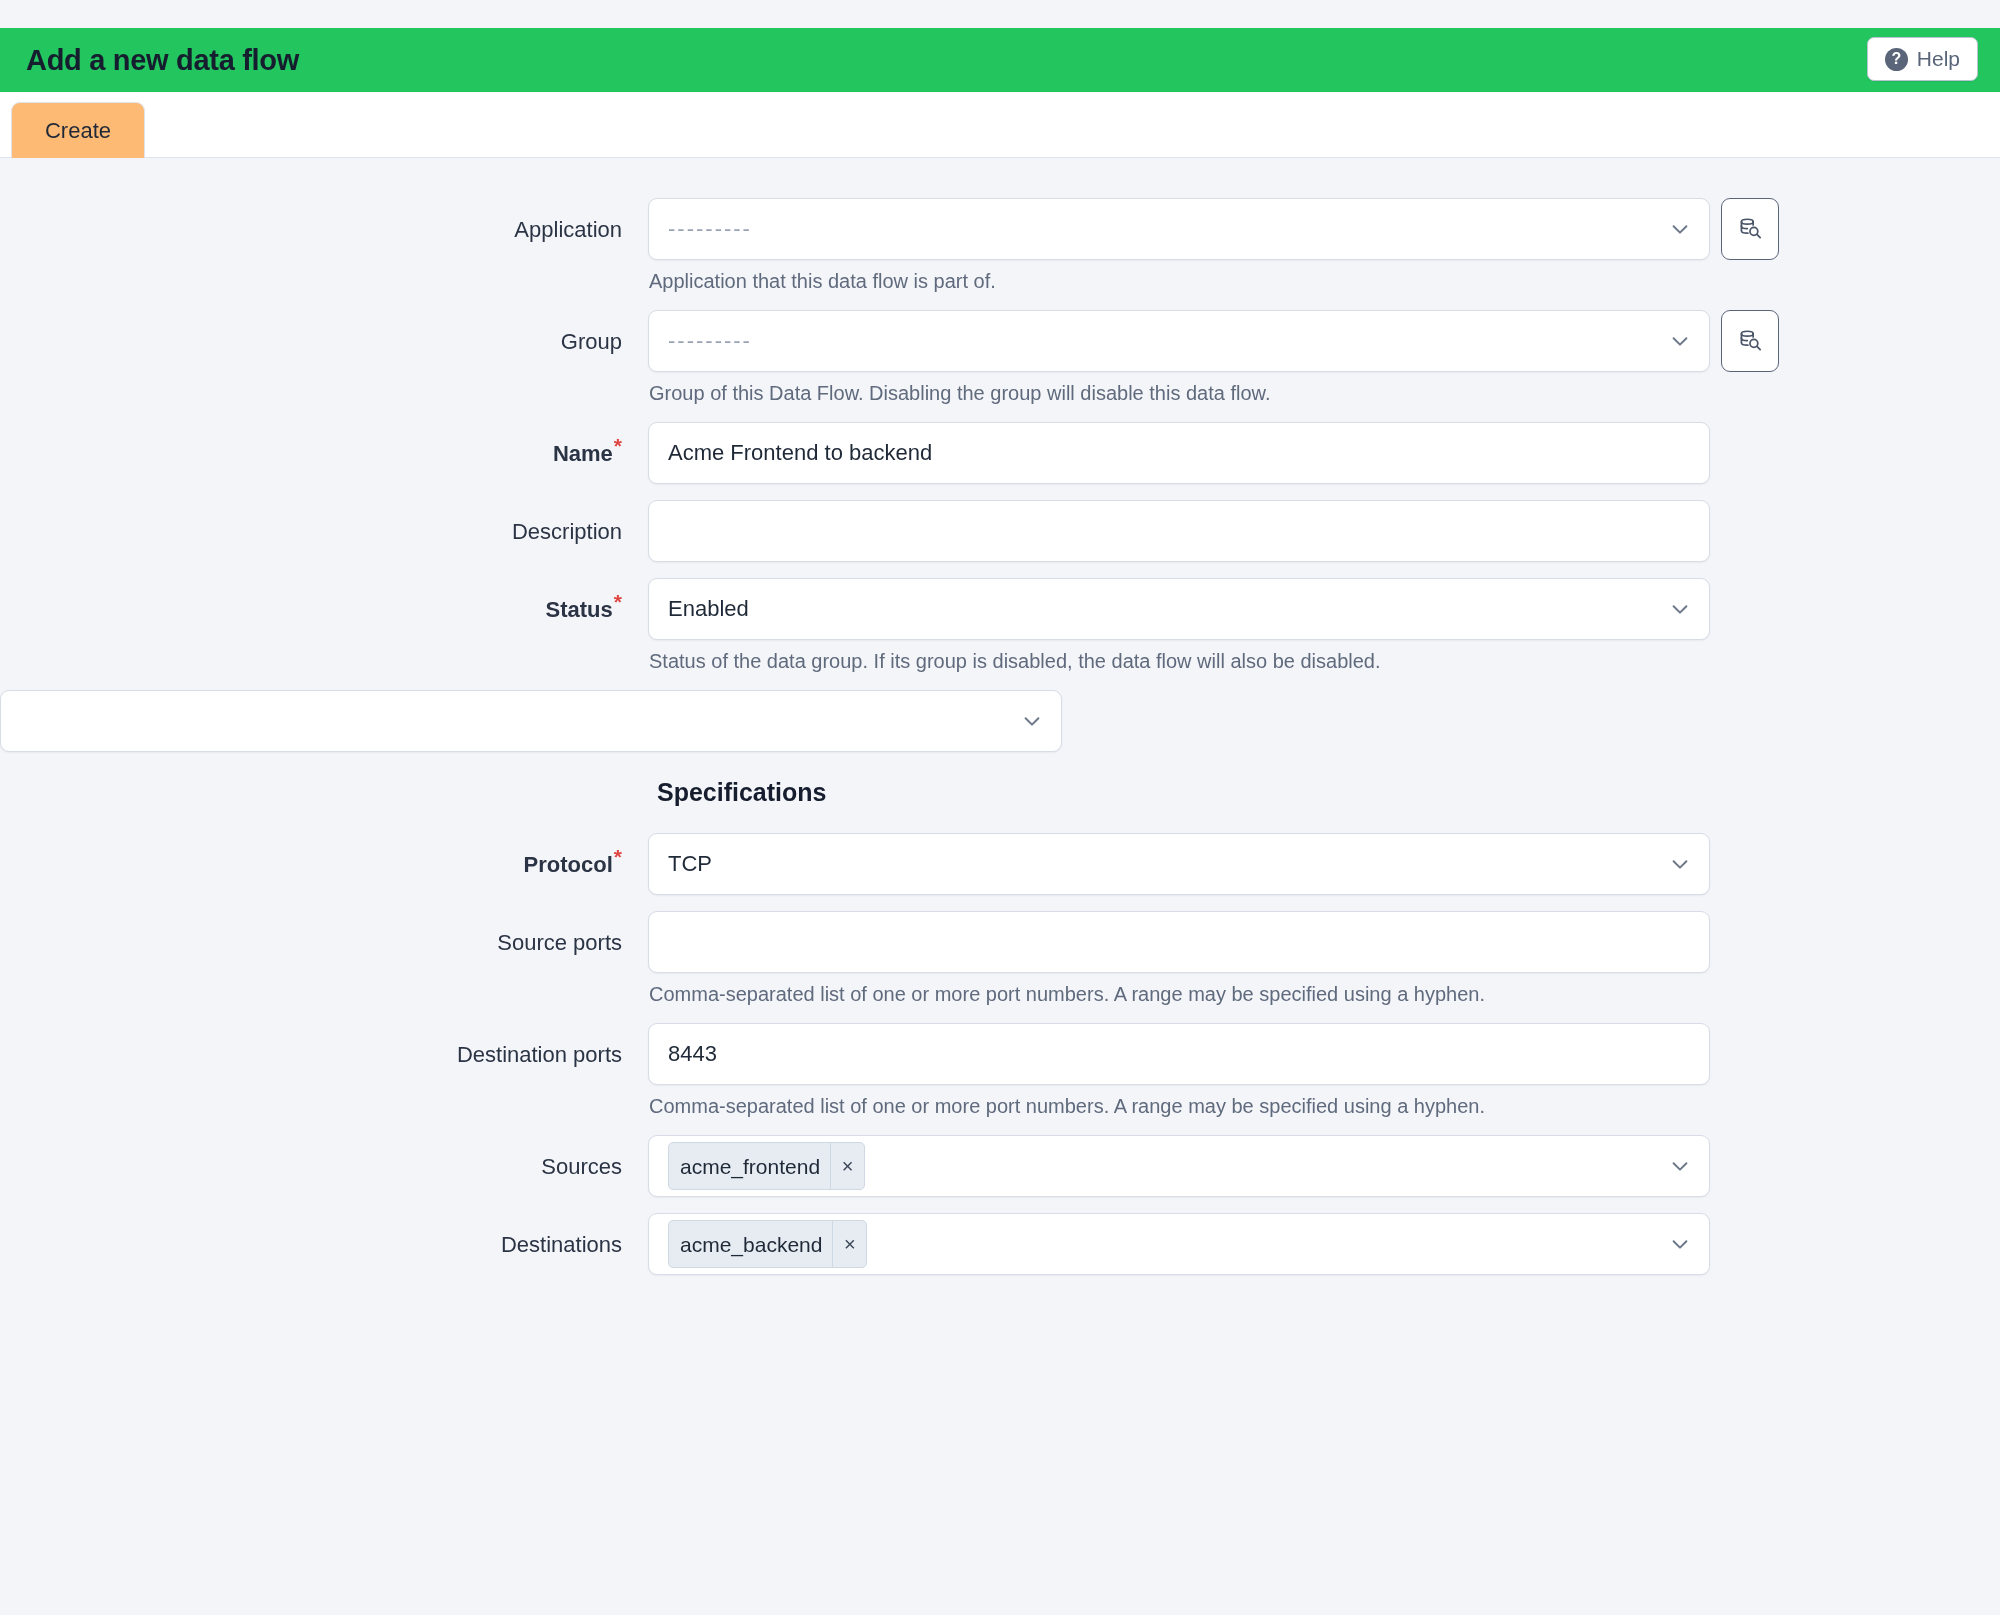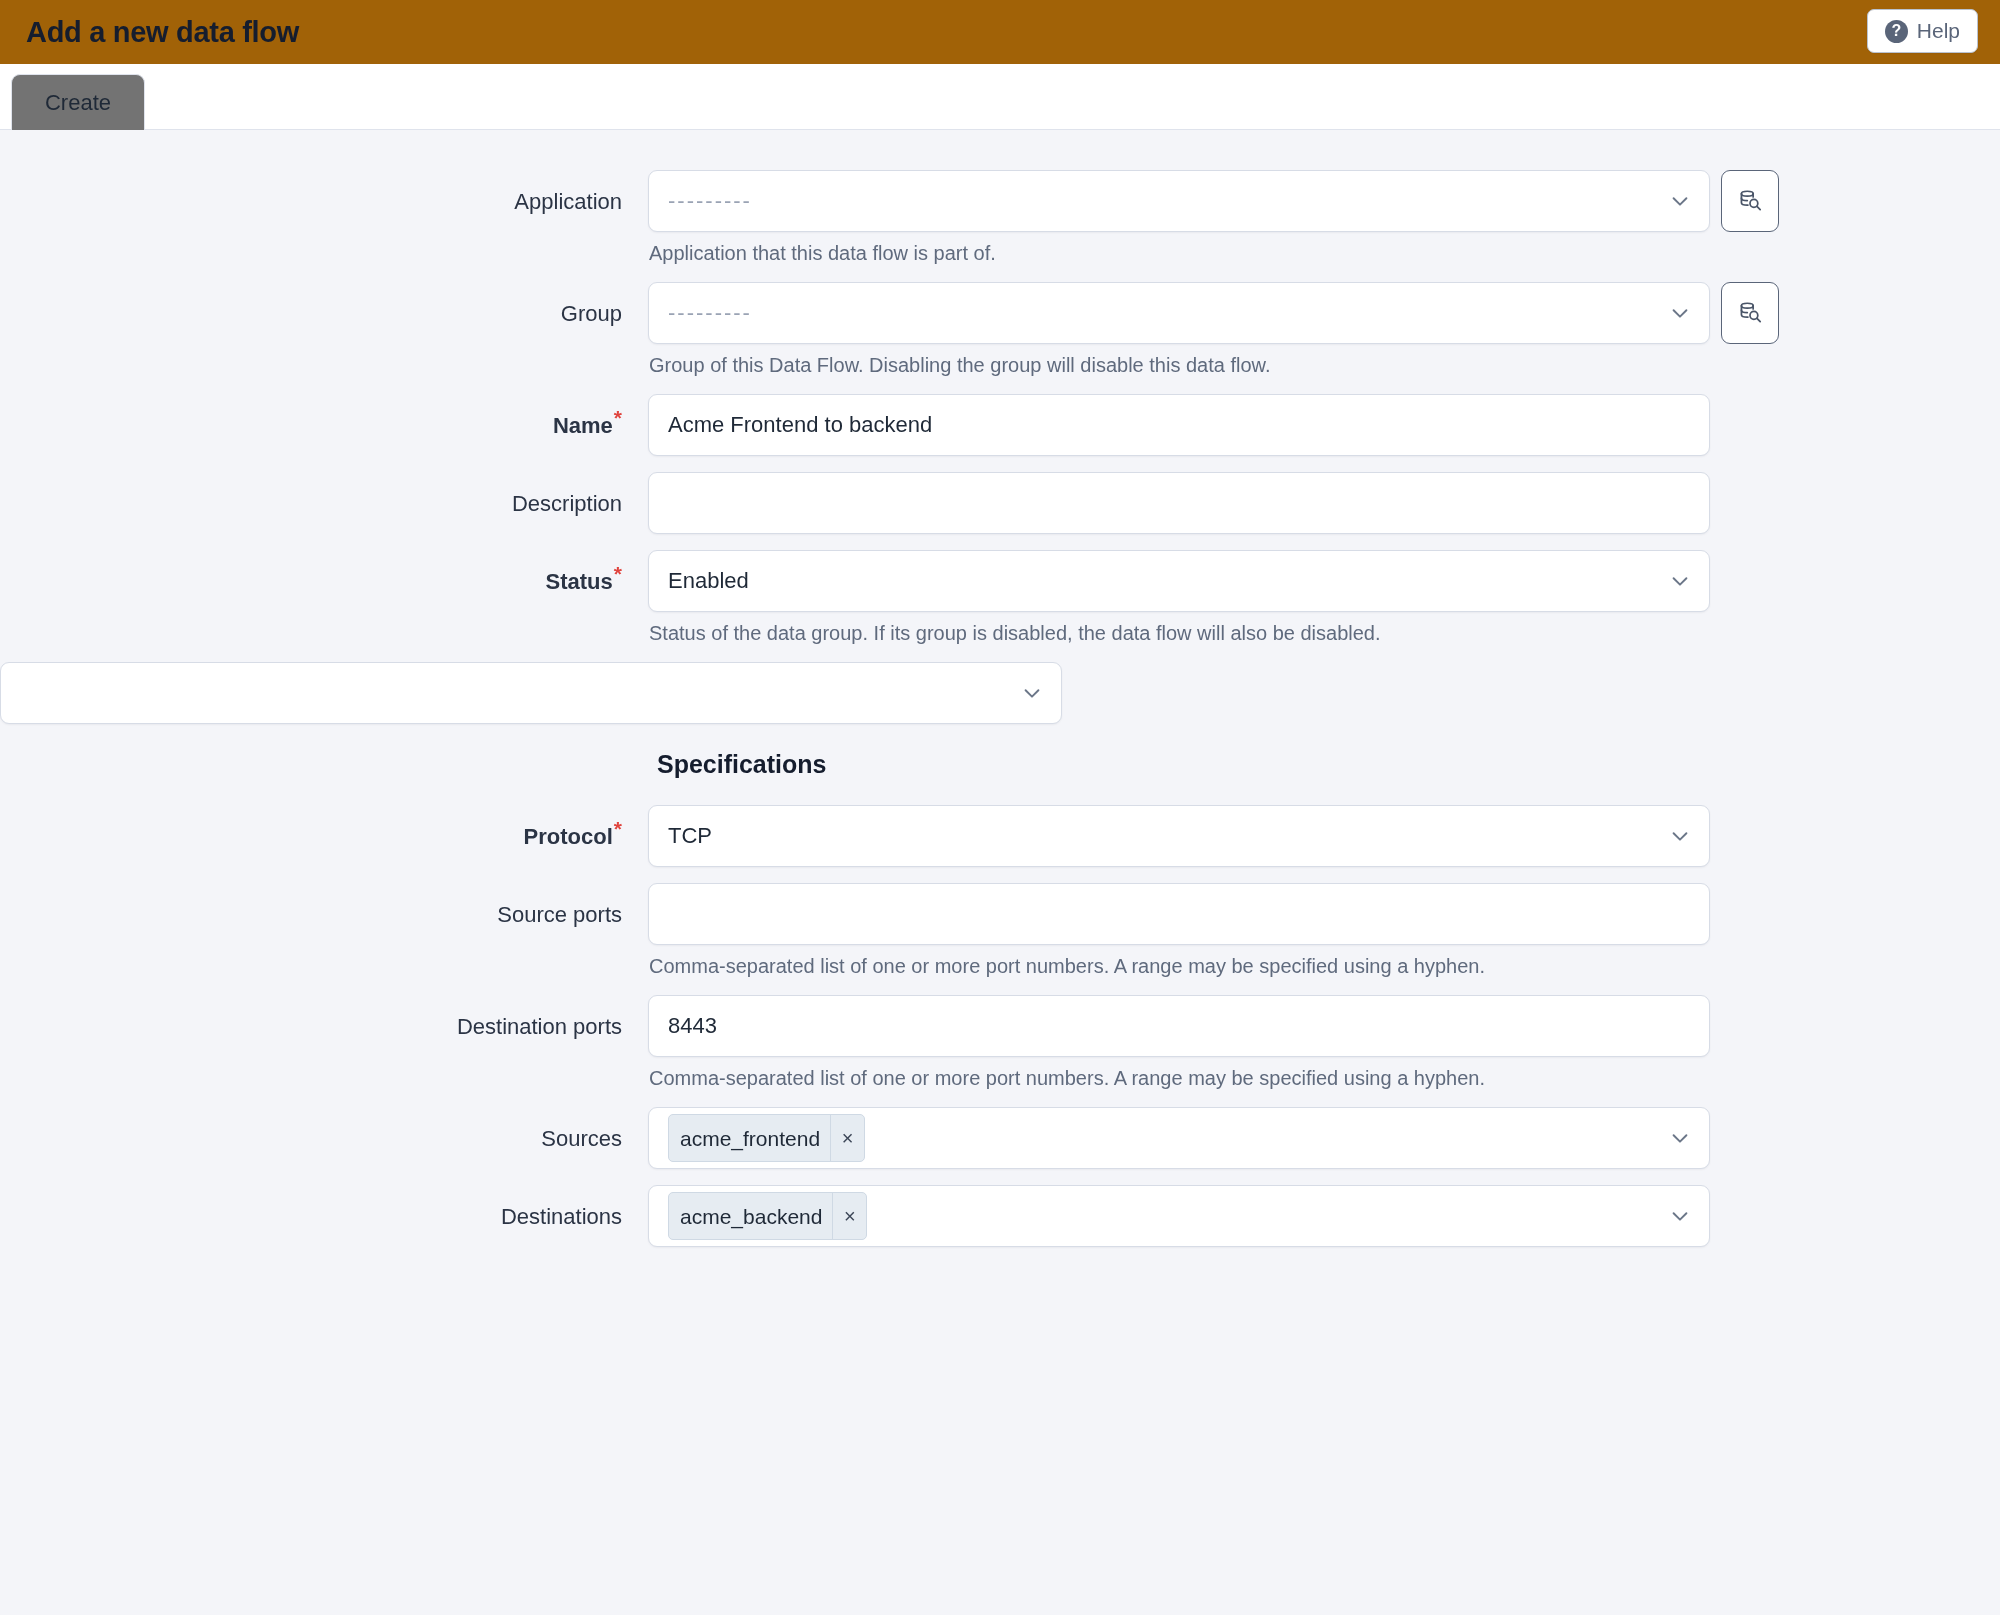--- a/index.html
+++ b/index.html
@@ -10,25 +10,26 @@
     height: 1615px;
     background: #f4f5f9;
     font-family: "Liberation Sans", sans-serif;
     color: #1f2937;
     overflow: hidden;
   }
 
   
   .page-header {
     position: relative;
-    background: #a16207;
+    background: #22c55e;
     height: 64px;
     padding: 0 26px;
     display: flex;
     align-items: center;
+    margin-top: 28px;
   }
   .page-title {
     font-size: 29px;
     font-weight: bold;
     color: #151d2e;
     letter-spacing: -0.3px;
     line-height: 1;
   }
   .help-button {
     position: absolute;
@@ -74,21 +75,21 @@
     min-width: 134px;
     padding: 0 26px;
     display: flex;
     align-items: center;
     justify-content: center;
     font-size: 22px;
     color: #1f2937;
     border: 1px solid #dfe3ec;
     border-bottom: none;
     border-radius: 9px 9px 0 0;
-    background: #737373;
+    background: #fdba74;
     cursor: pointer;
     position: relative;
     top: 1px;
   }
 
   
   .form-area {
     padding-top: 40px;
   }
   .row {

